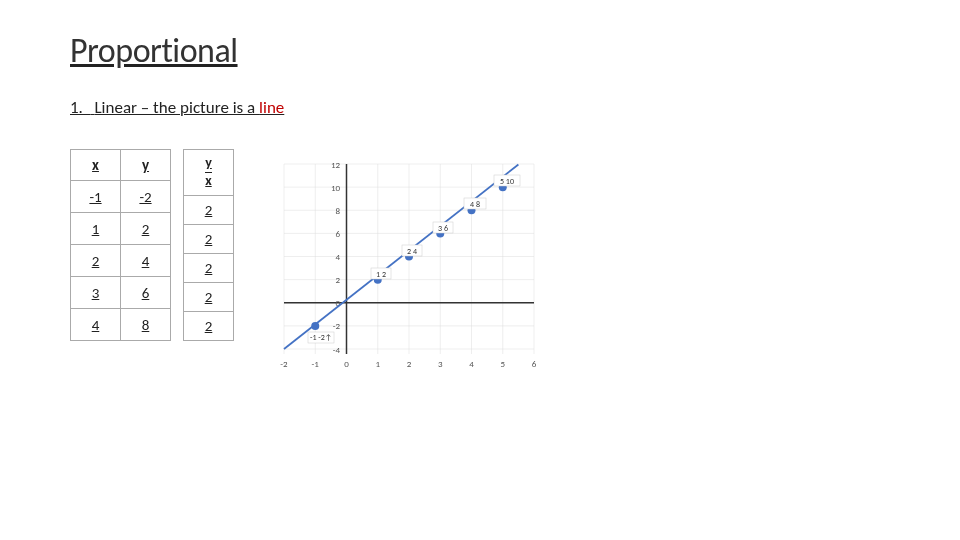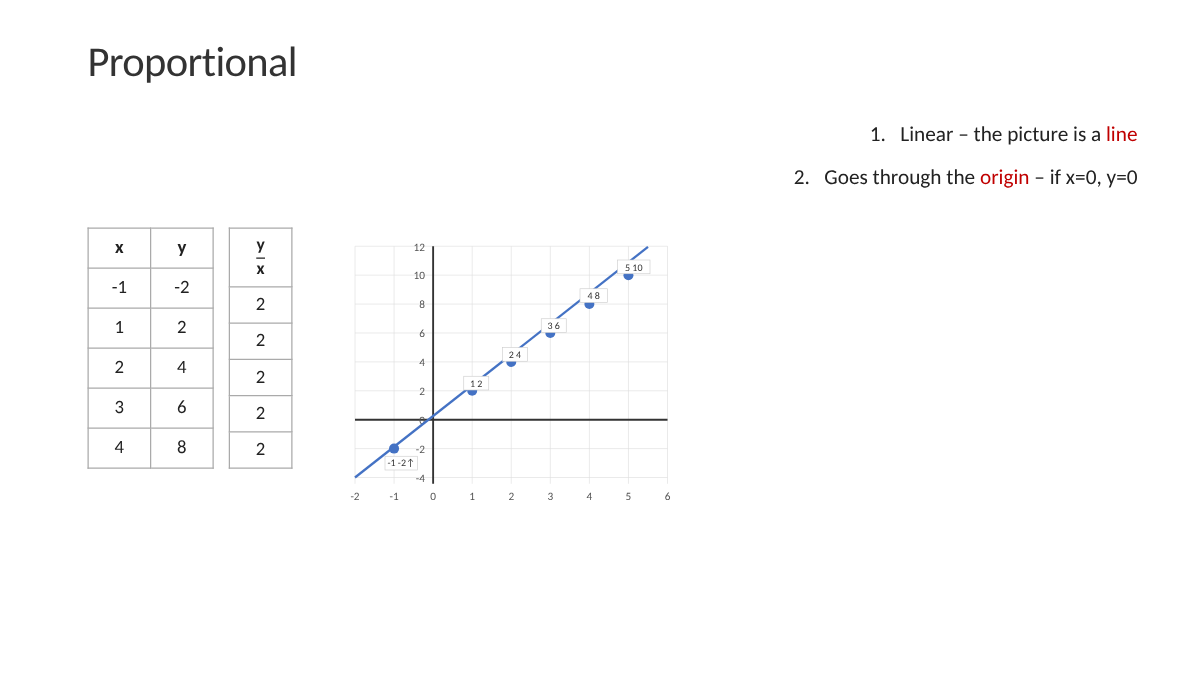--- a/index.html
+++ b/index.html
@@ -7,31 +7,31 @@
       background: #ffffff;
       font-family: 'Calibri', 'Segoe UI', Arial, sans-serif;
       font-size: 16px;
       color: #222;
       width: 960px;
       height: 540px;
       overflow: hidden;
     }
     .page {
       padding: 30px 50px 20px 70px;
+      text-decoration: underline;
     }
     .title {
       font-size: 34px;
       font-weight: 300;
       color: #333;
       margin-bottom: 24px;
       letter-spacing: -0.5px;
     }
     .points {
       margin-bottom: 28px;
-      text-align: right;
     }
     .point {
       font-size: 17px;
       margin-bottom: 8px;
       line-height: 1.5;
     }
     .red-text { color: #c00000; }
     .bottom-section {
       display: flex;
       gap: 20px;
@@ -78,24 +78,20 @@
 <div class="page">
   <h1 class="title">Proportional</h1>
 
   <div class="points">
 
     <div class="point">
       <span>1.&nbsp;&nbsp;</span>
       <span>Linear – the picture is a </span><span class="red-text">line</span>
     </div>
 
-    <div class="point">
-      <span>2.&nbsp;&nbsp;</span>
-      <span>Goes through the </span><span class="red-text">origin</span><span> – if x=0, y=0</span>
-    </div>
 
   </div>
 
   <div class="bottom-section">
     <div class="table-section">
 
       <table>
         <tbody>
             <tr>
           <td>x</td>

